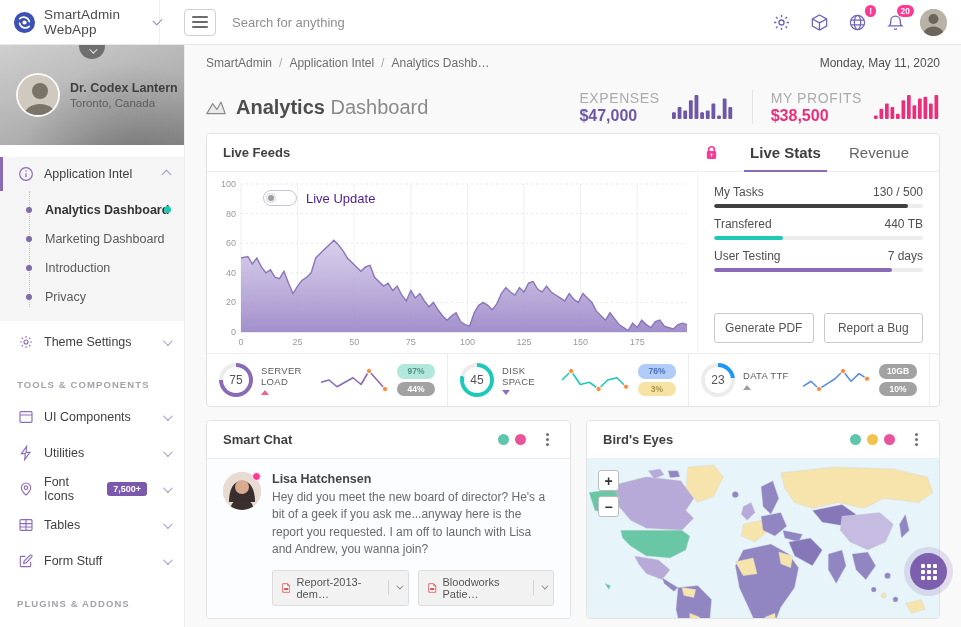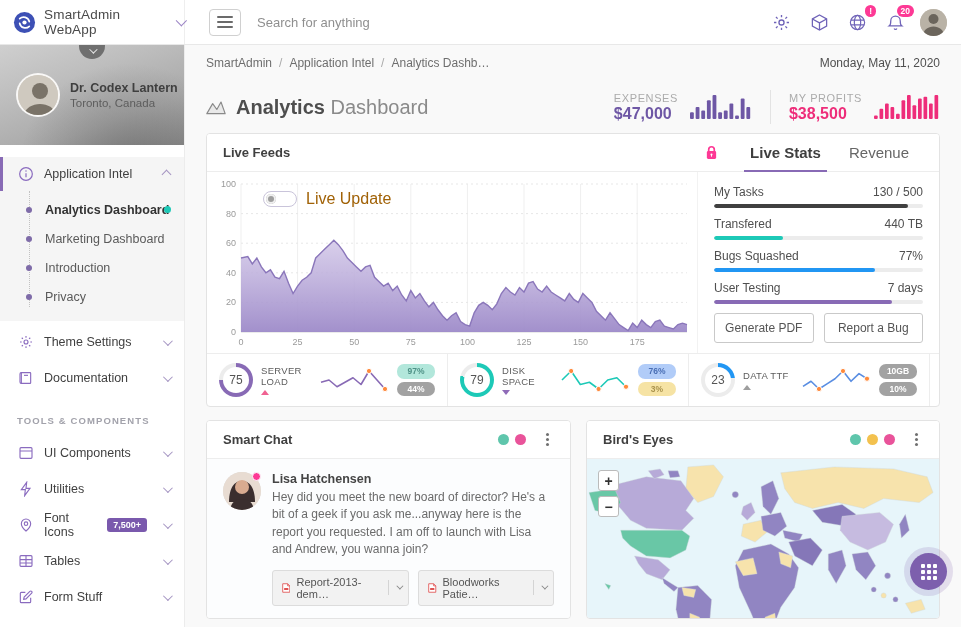--- a/index.html
+++ b/index.html
@@ -2,21 +2,21 @@
 <html><head>
 <meta charset="utf-8">
 <style>
   * { margin:0; padding:0; box-sizing:border-box; }
   html,body { width:961px; height:627px; overflow:hidden; }
   body { font-family:"Liberation Sans", sans-serif; background:#f9f9f9; color:#4a4a4a; }
   #app { position:relative; width:961px; height:627px; background:#f9f9f9; overflow:hidden; }
 
   
   .topbar { position:absolute; top:0; left:0; right:0; height:45px; background:#fff; border-bottom:1px solid #e8e8e8; display:flex; align-items:center; z-index:30; }
-  .brand { width:185px; height:100%; display:flex; align-items:center; gap:8px; padding-left:13px; border-right:1px solid #eee; }
+  .brand { width:160px; height:100%; display:flex; align-items:center; gap:8px; padding-left:13px; border-right:1px solid #eee; }
   .brand-logo { width:23px; height:23px; flex:0 0 auto; }
   .brand-name { font-size:13.5px; font-weight:500; color:#4a4a4a; letter-spacing:.2px; }
   .chev { width:8px; height:8px; border-right:1.6px solid #9b84c5; border-bottom:1.6px solid #9b84c5; transform:rotate(45deg) translateY(-2px); display:inline-block; }
   .hamburger { width:32px; height:27px; border:1px solid #d0d0d0; border-radius:4px; margin-left:24px; display:flex; flex-direction:column; justify-content:center; gap:3px; padding:0 7px; background:#fff; cursor:pointer; }
   .hamburger i { display:block; height:2px; background:#6b6b6b; border-radius:1px; }
   .search-input { border:0; outline:0; font-size:13px; color:#1d4ed8; margin-left:16px; width:260px; background:transparent; font-family:inherit; }
   .search-input::placeholder { color:#8f8f8f; }
   .top-icons { margin-left:auto; display:flex; align-items:center; gap:12px; padding-right:14px; }
   .tico { position:relative; width:26px; height:26px; display:flex; align-items:center; justify-content:center; cursor:pointer; }
   .badge { position:absolute; top:-4px; right:-6px; background:#fd3995; color:#fff; font-size:8.5px; font-weight:bold; border-radius:8px; padding:1.5px 4px; line-height:1; }
@@ -56,42 +56,42 @@
   .crumb-row { height:36px; display:flex; align-items:center; justify-content:space-between; }
   .crumbs { display:flex; gap:7px; font-size:12px; color:#6e6e6e; }
   .crumb-sep { color:#aaa; }
   .date { font-size:12px; font-weight:500; color:#4f4f4f; }
   .subheader { height:52px; display:flex; align-items:center; justify-content:space-between; }
   .page-title { display:flex; align-items:center; gap:10px; }
   .page-title h1 { font-size:20px; font-weight:600; color:#4e4e4e; }
   .page-title h1 .light { font-weight:300; color:#8a8a8a; }
   .kpis { display:flex; align-items:center; gap:18px; }
   .kpi { display:flex; align-items:center; gap:12px; }
-  .kpi-label { font-size:11px; letter-spacing:.6px; color:#ababab; }
+  .kpi-label { font-size:14px; letter-spacing:.6px; color:#ababab; }
   .kpi-value { font-size:16px; font-weight:bold; margin-top:1px; }
   .kpi-value.purple { color:#6e57a5; } .kpi-value.pink { color:#ee2d7a; }
   .kpi-sep { width:1px; height:34px; background:#e3e3e3; }
 
   .panel { background:#fff; border:1px solid #e3e3e3; border-radius:4px; overflow:hidden; }
   .panel-head { height:38px; display:flex; align-items:center; padding:0 16px; border-bottom:1px solid #ededed; background:#fff; }
   .panel-title { font-size:13px; font-weight:bold; color:#404040; }
 
   
   .live-panel { height:274px; display:flex; flex-direction:column; }
   .tabs { margin-left:auto; display:flex; align-items:center; gap:0; height:100%; }
   .lock { margin-right:18px; display:flex; }
   .tab { position:relative; font-size:15px; color:#666; padding:0 14px; height:100%; display:flex; align-items:center; cursor:pointer; }
   .tab.active { font-weight:bold; color:#3f3f3f; }
   .tab.active::after { content:""; position:absolute; left:8px; right:8px; bottom:-1px; height:2px; background:#886ab5; }
   .live-body { flex:1; display:flex; min-height:0; }
   .chart-wrap { flex:1; position:relative; padding:6px 4px 0 8px; }
   .toggle-wrap { position:absolute; top:18px; left:56px; display:flex; align-items:center; gap:9px; z-index:2; }
   .toggle { width:34px; height:16px; border:1px solid #c9c4da; border-radius:9px; background:#fff; position:relative; cursor:pointer; }
   .toggle::before { content:""; position:absolute; left:2px; top:2px; width:10px; height:10px; border-radius:50%; background:#9e9e9e; box-shadow:0 0 0 2px #efefef inset; }
-  .toggle-label { font-size:16px; color:#a16207; }
+  .toggle-label { font-size:13px; color:#4c1d95; }
   .stats-col { width:248px; border-left:1px solid #f2f2f2; padding:13px 16px 10px; display:flex; flex-direction:column; }
   .stat-row { margin-bottom:9px; }
   .stat-line { display:flex; justify-content:space-between; font-size:12px; color:#4f4f4f; margin-bottom:5px; }
   .stat-track { height:4px; background:#ececec; border-radius:2px; overflow:hidden; }
   .stat-fill { height:100%; border-radius:2px; }
   .stat-btns { margin-top:auto; display:flex; gap:10px;border-radius:15px; }
   .btn { flex:1; height:30px; background:#fff; border:1px solid #c9c9c9; border-radius:3px; font-size:12px; color:#555; font-family:inherit; cursor:pointer; }
 
   
   .tiles { display:flex; border-top:1px solid #ededed; height:53px; }
@@ -251,31 +251,20 @@
         <span class="nav-ico">
           <svg width="16" height="16" viewBox="0 0 24 24" fill="none" stroke="#8a6bbf" stroke-width="1.7">
               <circle cx="12" cy="12" r="3"></circle>
               <path d="M12 3v2.5M12 18.5V21M3 12h2.5M18.5 12H21M5.6 5.6l1.8 1.8M16.6 16.6l1.8 1.8M18.4 5.6l-1.8 1.8M7.4 16.6l-1.8 1.8"></path>
             </svg>
         </span>
         <span class="nav-label">Theme Settings</span>
         <span class="nav-chev down"></span>
       </div>
 
-      <div class="nav-item">
-        <span class="nav-ico">
-          <svg width="16" height="16" viewBox="0 0 24 24" fill="none" stroke="#8a6bbf" stroke-width="1.7">
-              <path d="M5 4h13a1 1 0 0 1 1 1v14a1 1 0 0 1-1 1H5z"></path>
-              <path d="M5 4a2 2 0 0 0-2 2v12a2 2 0 0 0 2 2"></path>
-              <path d="M9 8h6"></path>
-            </svg>
-        </span>
-        <span class="nav-label">Documentation</span>
-        <span class="nav-chev down"></span>
-      </div>
 
       <div class="nav-section">TOOLS &amp; COMPONENTS</div>
 
       <div class="nav-item">
         <span class="nav-ico">
           <svg width="16" height="16" viewBox="0 0 24 24" fill="none" stroke="#8a6bbf" stroke-width="1.7">
               <rect x="3" y="4" width="18" height="16" rx="1.5"></rect>
               <path d="M3 9h18M7 6.5h.01M10 6.5h.01"></path>
             </svg>
         </span>
@@ -470,29 +459,20 @@
             <div class="stat-line">
                 <span>Transfered</span>
                 <span>440 TB</span>
               </div>
             <div class="stat-track">
                 <div class="stat-fill" style="width: 33%; background: rgb(29, 201, 183);"></div>
               </div>
           </div>
           <div class="stat-row">
             <div class="stat-line">
-                <span>Bugs Squashed</span>
-                <span>77%</span>
-              </div>
-            <div class="stat-track">
-                <div class="stat-fill" style="width: 77%; background: rgb(33, 150, 243);"></div>
-              </div>
-          </div>
-          <div class="stat-row">
-            <div class="stat-line">
                 <span>User Testing</span>
                 <span>7 days</span>
               </div>
             <div class="stat-track">
                 <div class="stat-fill" style="width: 85%; background: rgb(136, 106, 181);"></div>
               </div>
           </div>
           <div class="stat-btns">
             <button class="btn">Generate PDF</button>
             <button class="btn">Report a Bug</button>
@@ -513,21 +493,21 @@
               <circle cx="52" cy="4" r="2.6" fill="#ff8a3c" stroke="#fff" stroke-width="1"></circle>
               <circle cx="68" cy="22" r="2.6" fill="#ff8a3c" stroke="#fff" stroke-width="1"></circle>
             </svg>
           <div class="tile-badges">
             <span class="mini-badge" style="background: rgb(178, 231, 219); color: rgb(79, 146, 135);">97%</span>
             <span class="mini-badge" style="background: rgb(162, 162, 162); color: rgb(255, 255, 255);">44%</span>
           </div>
         </div>
         <div class="tile">
           <div class="ring" style="background: conic-gradient(rgb(29, 201, 183) 284.4deg, rgb(236, 236, 236) 0deg);">
-              <span class="ring-num">79</span>
+              <span class="ring-num">45</span>
             </div>
           <div>
               <div class="tile-label">DISK SPACE</div>
               <div class="trend down" style="color: rgb(143, 107, 184);"></div>
             </div>
           <svg class="tile-spark" width="72" height="26">
               <polyline points="4,13 13.142857142857142,4 22.285714285714285,17.5 31.428571428571427,15.25 40.57142857142857,22 49.714285714285715,13 58.857142857142854,10.75 68,19.75" fill="none" stroke="#1dc9b7" stroke-width="1.6" stroke-linejoin="round"></polyline>
               <circle cx="13.142857142857142" cy="4" r="2.6" fill="#ff8a3c" stroke="#fff" stroke-width="1"></circle>
               <circle cx="40.57142857142857" cy="22" r="2.6" fill="#ff8a3c" stroke="#fff" stroke-width="1"></circle>
               <circle cx="68" cy="19.75" r="2.6" fill="#ff8a3c" stroke="#fff" stroke-width="1"></circle>

